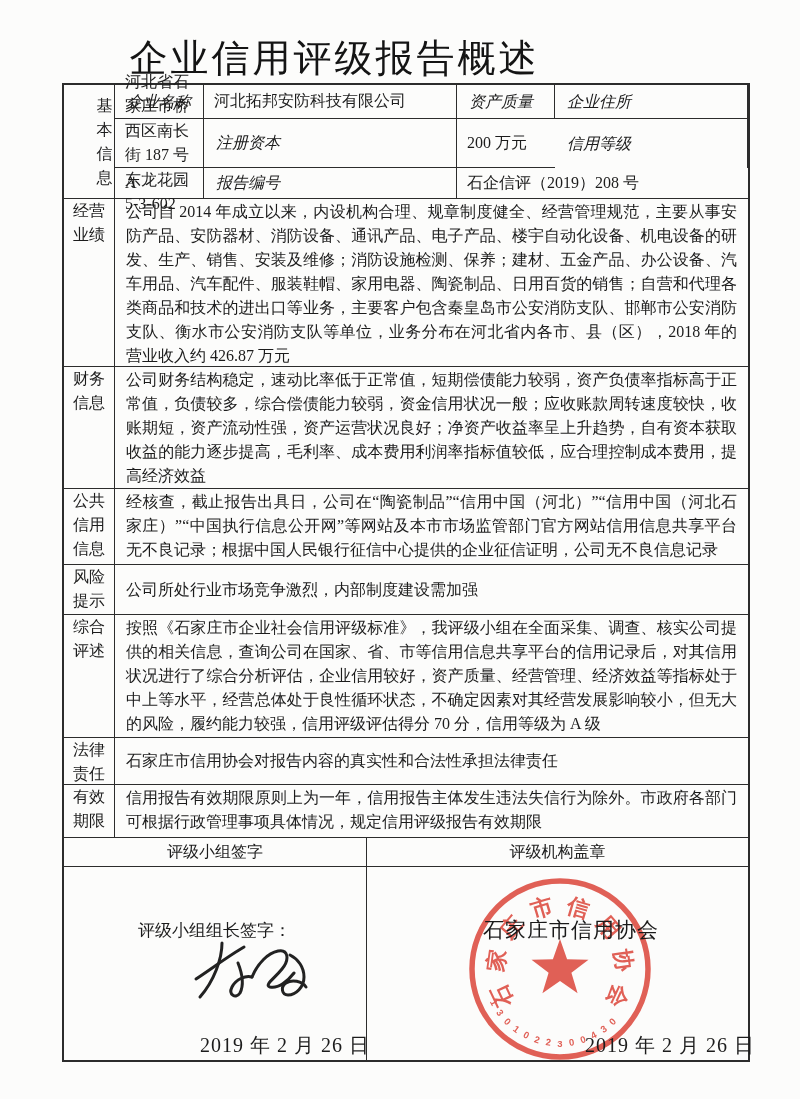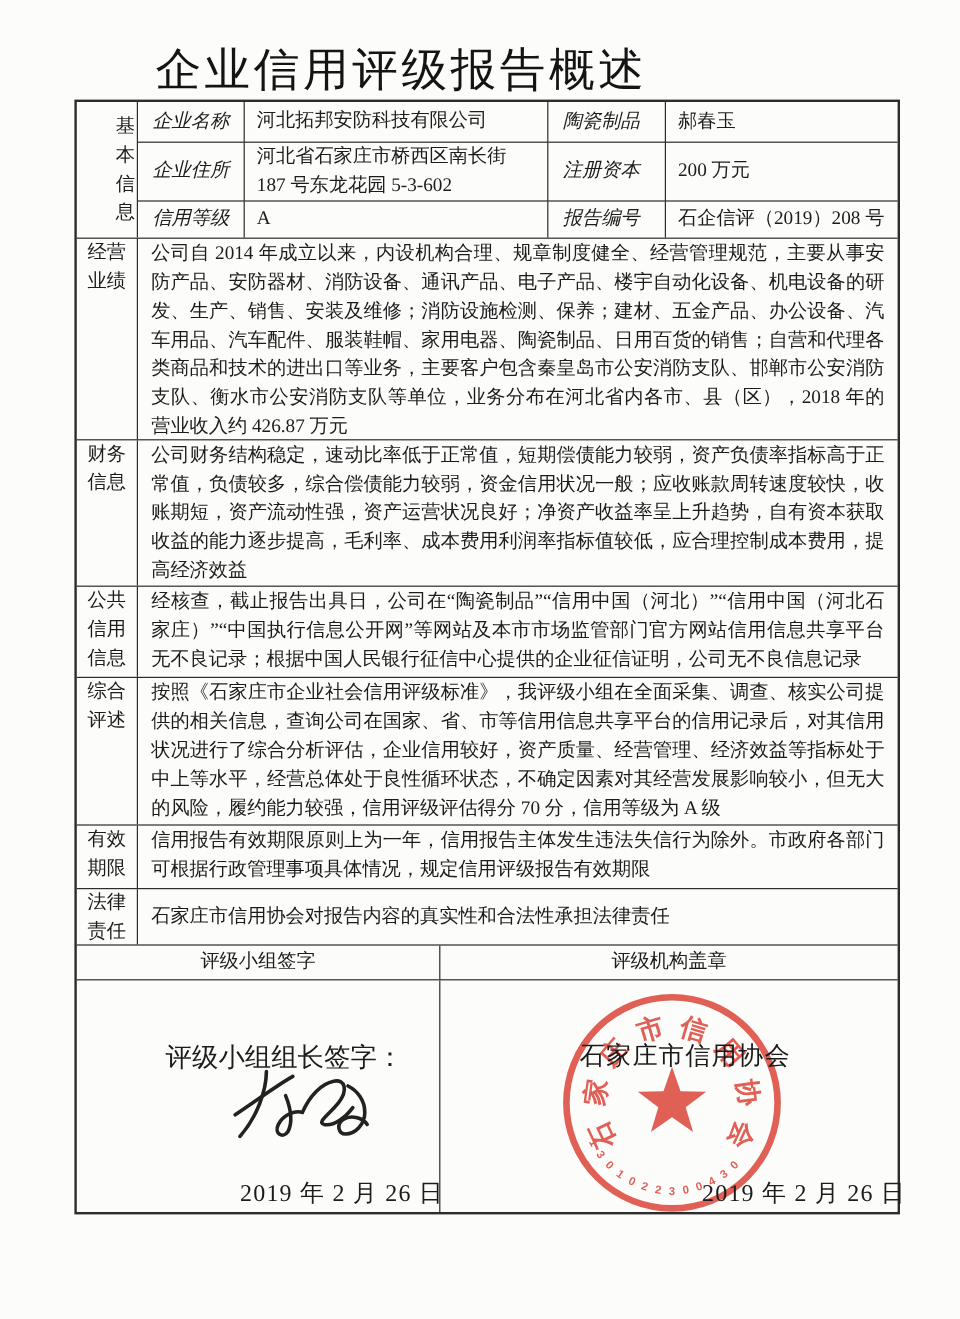--- a/index.html
+++ b/index.html
@@ -63,21 +63,21 @@
   .sec-body.vcenter { display: flex; align-items: center; text-align: left; }
   
   .sig-head { display: flex; border-top: 1.5px solid #2c2c2c; height: 29px; }
   .sig-head > div { display: flex; align-items: center; justify-content: center; }
   .sig-head-left { width: 303px; border-right: 1.5px solid #2c2c2c; }
   .sig-head-right { flex: 1; }
   .sig-body { display: flex; border-top: 1.5px solid #2c2c2c; height: 194px; }
   .sig-cell { position: relative; }
   .sig-cell-left { width: 303px; border-right: 1.5px solid #2c2c2c; }
   .sig-cell-right { flex: 1; }
-  .leader-label { position: absolute; left: 74px; top: 52px; font-size: 22px; font-family: Liberation Serif, serif; }
+  .leader-label { position: absolute; left: 74px; top: 52px; font-size: 17px; font-family: Liberation Serif, serif; }
   .hand-sign { position: absolute; left: 122px; top: 66px; }
   .sig-date {
     position: absolute;
     font-size: 20px;
     letter-spacing: 1px;
     white-space: nowrap;
   }
   .sig-date.left-date { left: 136px; top: 166px; }
   .sig-date.right-date { left: 218px; top: 166px; }
   .org-print {
@@ -96,22 +96,21 @@
 
 <div class="doc-table">
 
   <div class="binfo">
     <div class="cell bR secmark">
         <span>基本信息</span>
       </div>
 
     <div class="cell bR bB lab">企业名称</div>
     <div class="cell bR bB val">河北拓邦安防科技有限公司</div>
-    <div class="cell bR bB lab">陶瓷制品</div>
-    <div class="cell bB val2">郝春玉</div>
+    <div class="cell bR bB lab">资产质量</div>
 
     <div class="cell bR bB lab">企业住所</div>
     <div class="cell bR bB val">河北省石家庄市桥西区南长街 187 号东龙花园 5-3-602</div>
     <div class="cell bR bB lab">注册资本</div>
     <div class="cell bB val2">200 万元</div>
 
     <div class="cell bR lab">信用等级</div>
     <div class="cell bR val">A</div>
     <div class="cell bR lab">报告编号</div>
     <div class="cell val2 nowrap">石企信评（2019）208 号</div>
@@ -131,40 +130,46 @@
     <div class="sec-body">公司财务结构稳定，速动比率低于正常值，短期偿债能力较弱，资产负债率指标高于正常值，负债较多，综合偿债能力较弱，资金信用状况一般；应收账款周转速度较快，收账期短，资产流动性强，资产运营状况良好；净资产收益率呈上升趋势，自有资本获取收益的能力逐步提高，毛利率、成本费用利润率指标值较低，应合理控制成本费用，提高经济效益</div>
   </div>
 
   <div class="sec" style="height:76px">
     <div class="sec-label">
         <span>公共信用信息</span>
       </div>
     <div class="sec-body">经核查，截止报告出具日，公司在“陶瓷制品”“信用中国（河北）”“信用中国（河北石家庄）”“中国执行信息公开网”等网站及本市市场监管部门官方网站信用信息共享平台无不良记录；根据中国人民银行征信中心提供的企业征信证明，公司无不良信息记录</div>
   </div>
 
+  <div class="sec" style="height:50px">
+    <div class="sec-label">
+        <span>风险提示</span>
+      </div>
+    <div class="sec-body vcenter">公司所处行业市场竞争激烈，内部制度建设需加强</div>
+  </div>
 
   <div class="sec" style="height:123px">
     <div class="sec-label">
         <span>综合评述</span>
       </div>
     <div class="sec-body">按照《石家庄市企业社会信用评级标准》，我评级小组在全面采集、调查、核实公司提供的相关信息，查询公司在国家、省、市等信用信息共享平台的信用记录后，对其信用状况进行了综合分析评估，企业信用较好，资产质量、经营管理、经济效益等指标处于中上等水平，经营总体处于良性循环状态，不确定因素对其经营发展影响较小，但无大的风险，履约能力较强，信用评级评估得分 70 分，信用等级为 A 级</div>
   </div>
 
+  <div class="sec" style="height:47px">
+    <div class="sec-label">
+        <span>法律责任</span>
+      </div>
+    <div class="sec-body vcenter">石家庄市信用协会对报告内容的真实性和合法性承担法律责任</div>
+  </div>
+
   <div class="sec" style="height:53px">
     <div class="sec-label">
         <span>有效期限</span>
       </div>
     <div class="sec-body">信用报告有效期限原则上为一年，信用报告主体发生违法失信行为除外。市政府各部门可根据行政管理事项具体情况，规定信用评级报告有效期限</div>
-  </div>
-
-  <div class="sec" style="height:47px">
-    <div class="sec-label">
-        <span>法律责任</span>
-      </div>
-    <div class="sec-body vcenter">石家庄市信用协会对报告内容的真实性和合法性承担法律责任</div>
   </div>
 
   <div class="sig-head">
     <div class="sig-head-left">评级小组签字</div>
     <div class="sig-head-right">评级机构盖章</div>
   </div>
 
   <div class="sig-body">
     <div class="sig-cell sig-cell-left">
       <div class="leader-label">评级小组组长签字：</div>

